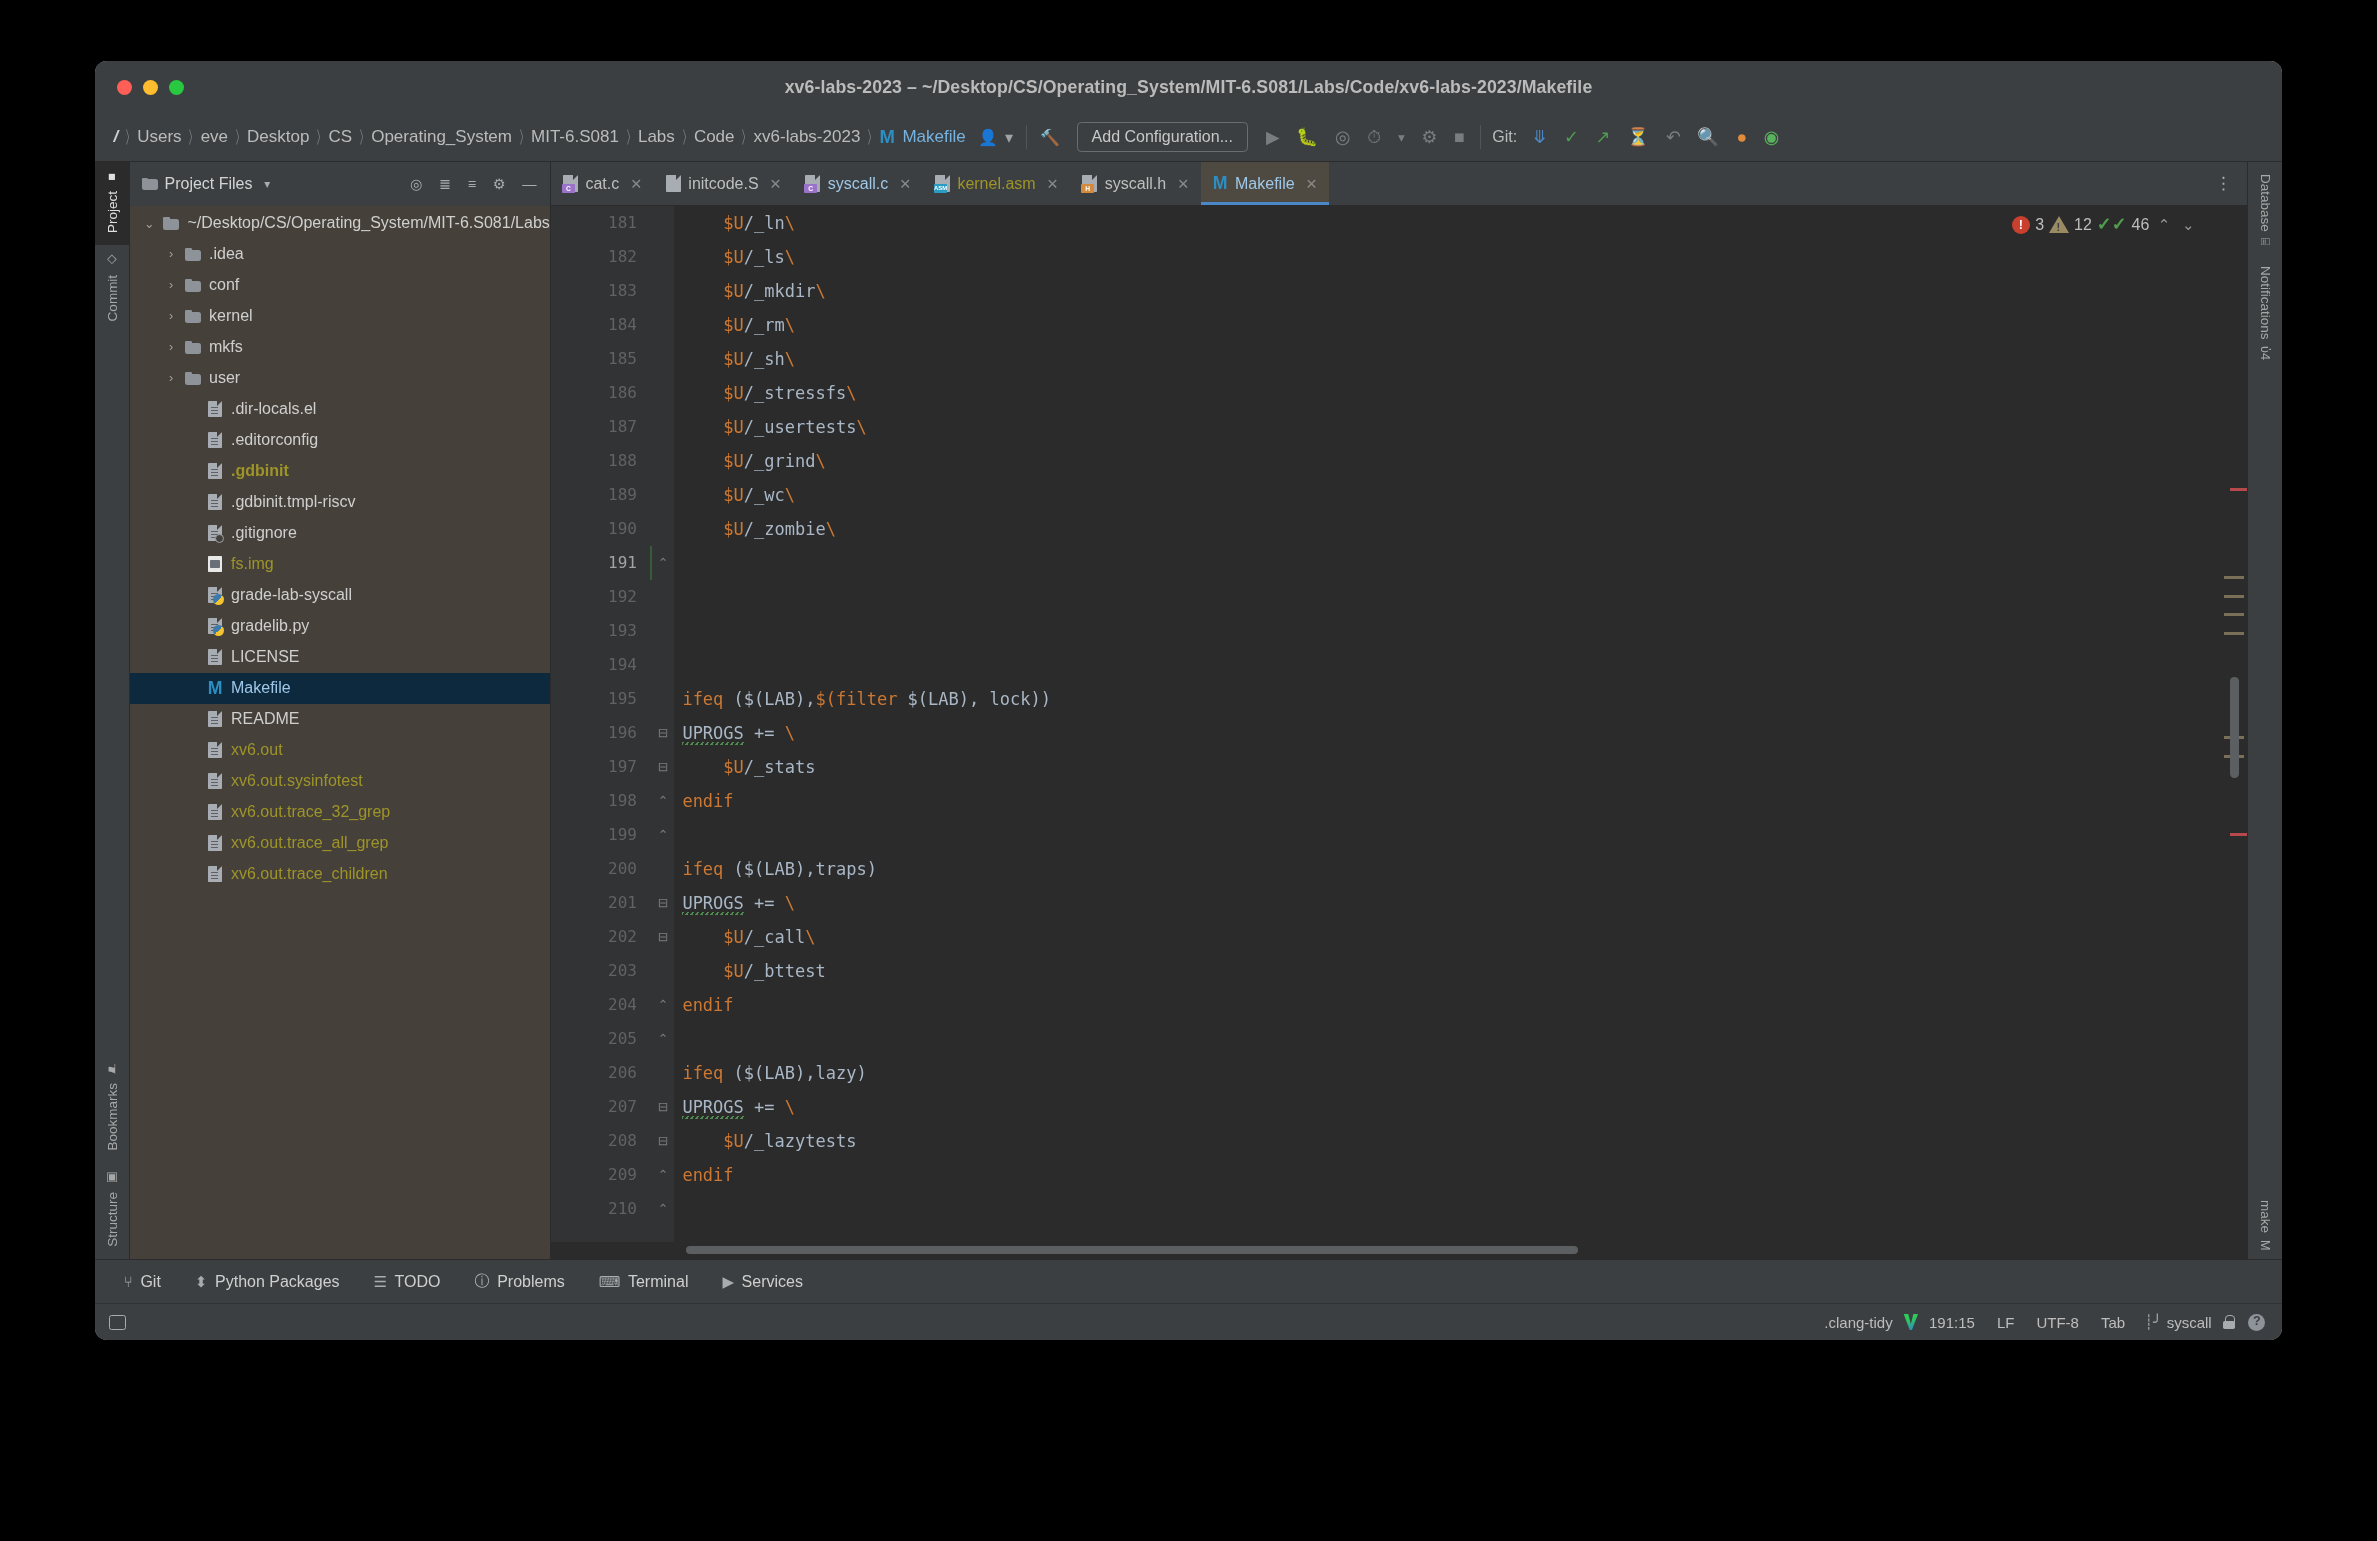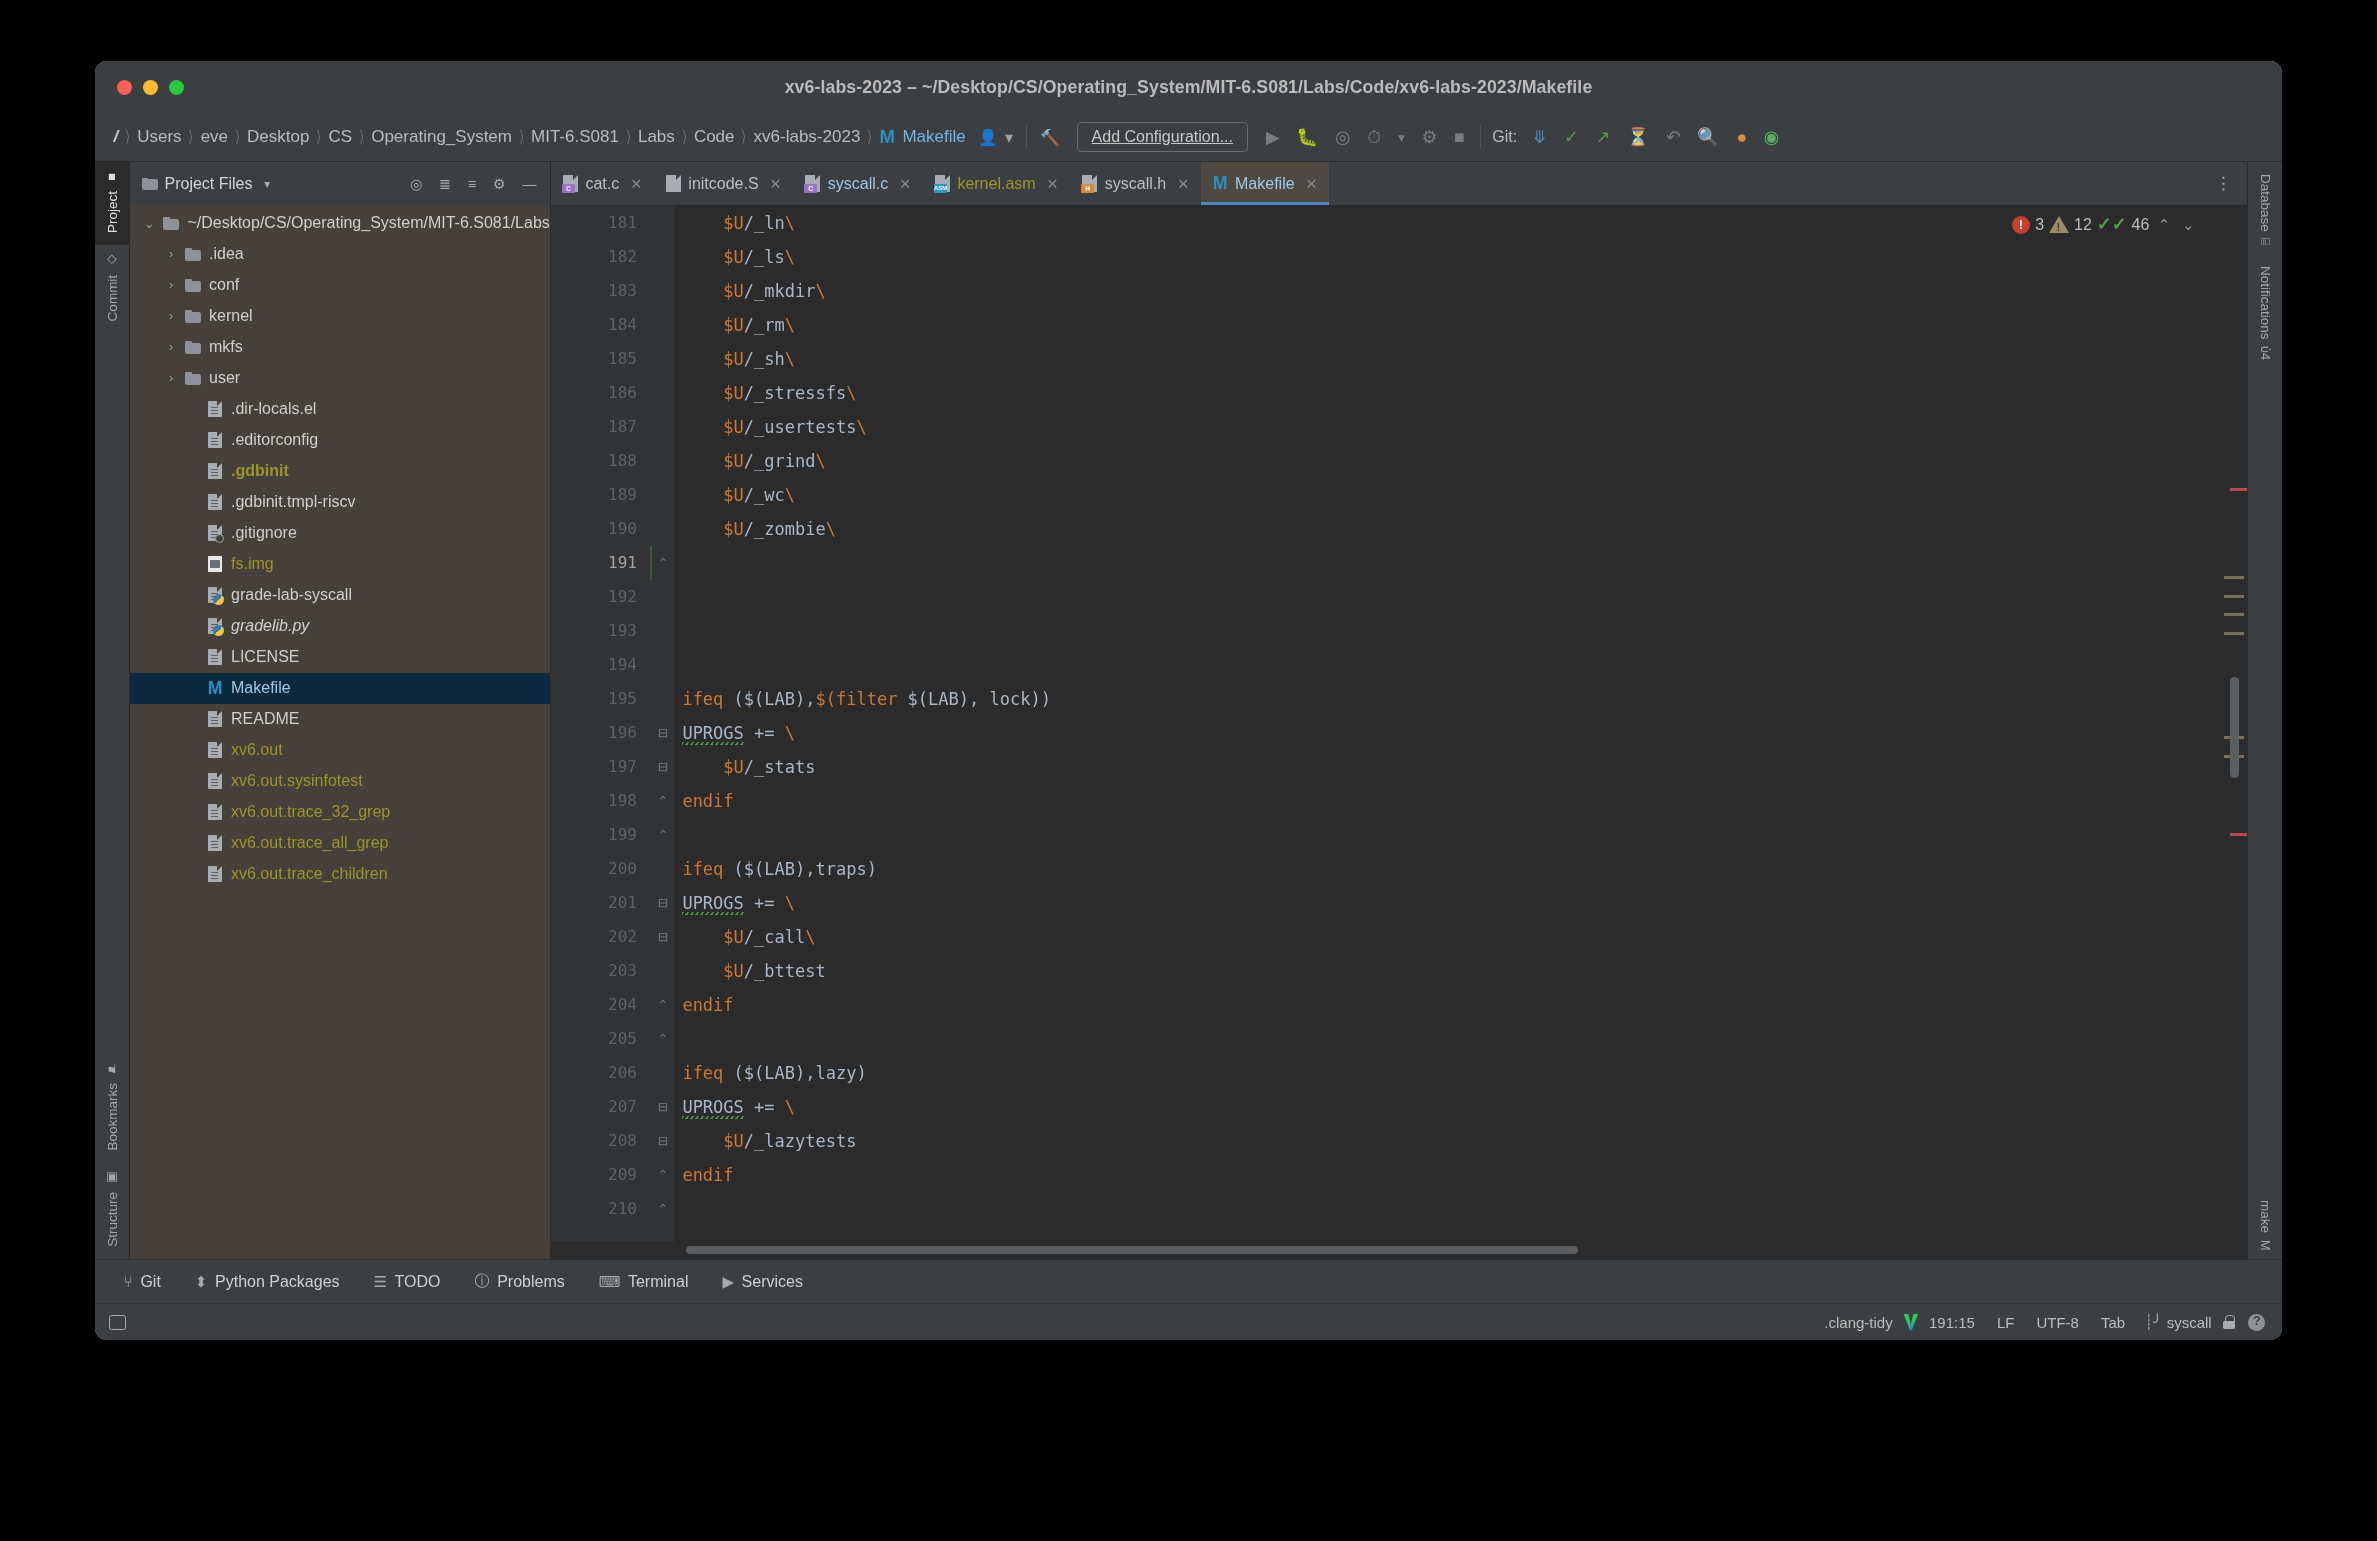--- a/index.html
+++ b/index.html
@@ -66,21 +66,20 @@
   .tb-icon {
     color: #a0a3a6; font-size: 16px;
     padding: 0 6.7px; display: flex; align-items: center; height: 29px;
   }
   .tb-sep { width: 0.8px; height: 23.6px; background: #555; margin: 0 6.7px; }
   #add-config {
     border: 0.8px solid #6a6d70; border-radius: 4.2px;
     color: #c8c8c8; font-size: 16px;
     padding: 5px 13.5px; white-space: nowrap;
     margin: 0 10px;
-    text-decoration: underline;
   }
   .run-ico { font-size: 17.7px; color: #7a7d80; padding: 0 8.4px; }
   #git-label { color: #bbb; font-size: 16px; margin-left: 5px; margin-right: 6.7px; }
 
   
   #body { flex: 1 1 auto; display: flex; min-height: 0; }
 
   
   .rail {
     width: 35px; flex: 0 0 35px;
@@ -536,21 +535,21 @@
                 <span class="lines">
                   <i></i>
                   <i></i>
                   <i></i>
                 </span>
                 <span class="py-badge"></span>
               </span>
             </span>
             <span class="tlabel">grade-lab-syscall</span>
           </div>
-          <div class="trow" style="padding-left: 52px; font-style: italic;">
+          <div class="trow" style="padding-left: 52px;">
             <span class="twist"></span>
             <span class="ficon">
               <span class="doc-ico">
                 <span class="lines">
                   <i></i>
                   <i></i>
                   <i></i>
                 </span>
                 <span class="py-badge"></span>
               </span>

